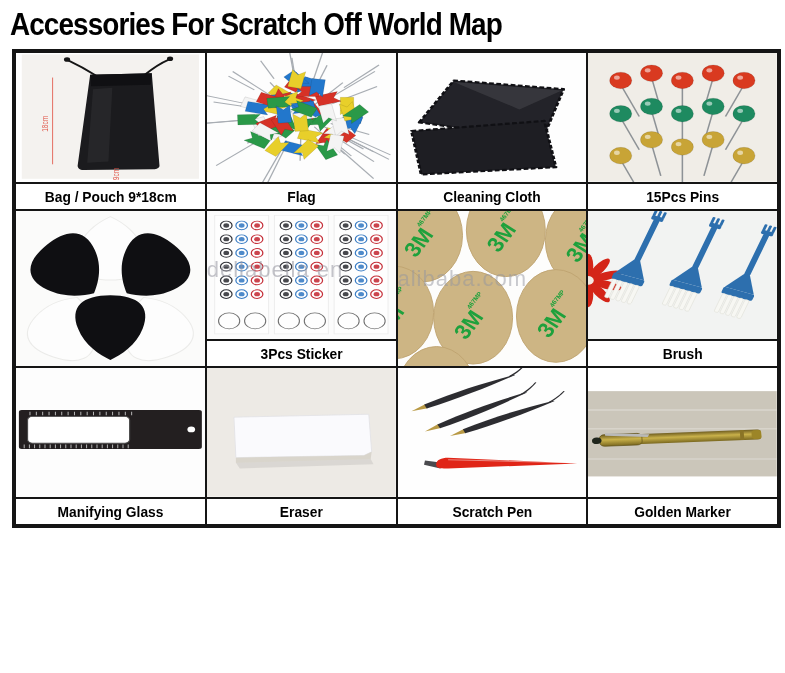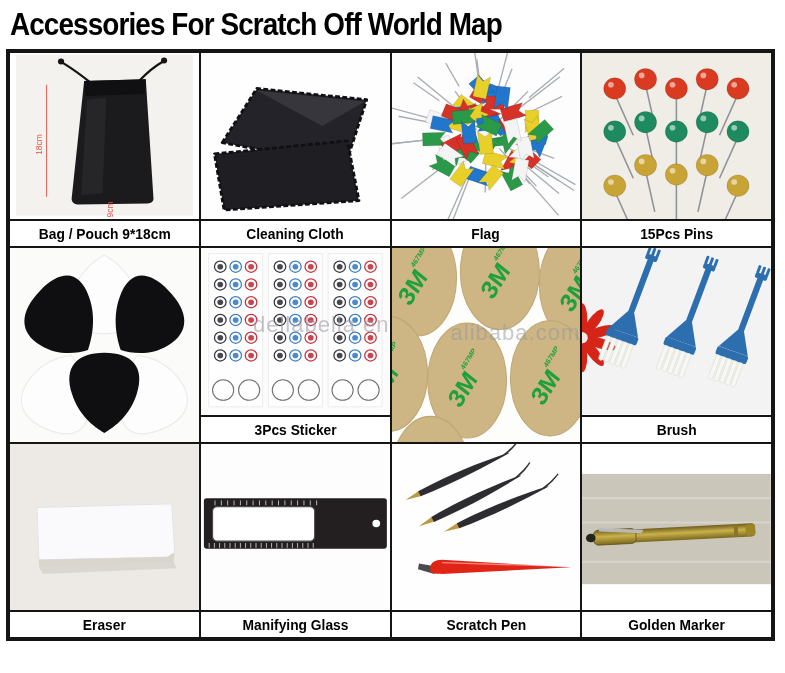--- a/index.html
+++ b/index.html
@@ -1,27 +1,27 @@
 <!DOCTYPE html>
 <html style="--c-border: #151515; --c-title_text: #000000; --c-label_text: #000000; --c-pouch_annotation: #e05548; --c-cloth_dark: #232329; --c-pick_black: #0f0f12; --c-tape_disc: #cdb584; --c-tape_text: #1ea13c; --c-brush_blue: #2d6fae; --c-flower_red: #d42518; --c-scratch_tool_red: #e02517; --c-nib_black: #2d2d31; --c-nib_gold: #b99a45; --c-marker_gold: #c9b14a;"><head>
 <meta charset="utf-8">
 <style>
   *{margin:0;padding:0;box-sizing:border-box}
   html,body{width:785px;height:673px;background:#fff;overflow:hidden}
   body{font-family:"Liberation Sans",sans-serif;color:#000}
   .title{margin:7px 0 6px 10px;font-size:31px;font-weight:700;letter-spacing:-1px;
          transform:scaleX(.9);transform-origin:0 50%;white-space:nowrap}
-  .grid{margin-left:6px;width:769px;height:592px;border:3px solid #151515;
+  .grid{margin-left:12px;width:769px;height:479px;border:3px solid #151515;
         display:grid;grid-template-columns:repeat(4,1fr);grid-template-rows:repeat(3,1fr)}
   .cell{border:1px solid #151515;display:flex;flex-direction:column;min-width:0;min-height:0}
   .art{position:relative;flex:1;background:#fff;overflow:hidden}
   .art svg{display:block;width:100%;height:100%}
   .label{height:27px;border-top:2px solid #151515;display:flex;align-items:center;justify-content:center;background:#fff}
   .label span{font-weight:700;font-size:15px;transform:scaleX(.92);white-space:nowrap;display:inline-block}
-  .watermark{position:absolute;left:0;right:0;top:46%;transform:translateY(-50%);text-align:right;
+  .watermark{position:absolute;left:0;right:0;top:46%;transform:translateY(-50%);text-align:left;
              font-size:22px;color:rgba(148,148,158,.55);letter-spacing:1px;pointer-events:none;white-space:nowrap}
   .wm-tape{font-size:22px;top:44%;color:rgba(148,150,160,.5)}
 </style>
 </head>
 <body>
 
 <div class="title">Accessories For Scratch Off World Map</div>
 
 <div class="grid">
 
@@ -36,34 +36,20 @@
         <path d="M77,30 L141,28 L149,156 C149,159 146,161 143,161 L70,162 C66,162 64,159 64,156 Z" fill="#1b1b1e"></path>
         <path d="M77,30 L141,28 L140,44 L78,46 Z" fill="#101013"></path>
         <path d="M80,50 L100,48 L96,150 L74,152 Z" fill="rgba(255,255,255,0.05)"></path>
         <line x1="38" y1="34" x2="38" y2="154" stroke="#e05548" stroke-width="1"></line>
         <text transform="translate(33,98) rotate(-90)" text-anchor="middle" font-size="9" fill="#e05548">18cm</text>
         <text transform="translate(107,176) rotate(-90)" font-size="9" fill="#e05548">9cm</text>
       </svg>
     </div>
     <figcaption class="label">
         <span>Bag / Pouch 9*18cm</span>
-      </figcaption>
-  </figure>
-
-  <figure class="cell">
-    <div class="art">
-      <svg viewBox="0 0 196 178" preserveAspectRatio="none">
-        <rect x="0" y="0" width="196" height="178" fill="#fefefe"></rect>
-        <path d="M22,96 L58,38 L172,50 L150,120 Z" fill="#232329" stroke="#101014" stroke-width="3" stroke-dasharray="5 2.5" stroke-linejoin="round"></path>
-        <path d="M58,40 L170,52 L126,78 Z" fill="rgba(255,255,255,0.09)"></path>
-        <path d="M14,108 L152,94 L164,158 L24,168 Z" fill="#1e1e23" stroke="#101014" stroke-width="3" stroke-dasharray="5 2.5" stroke-linejoin="round"></path>
-      </svg>
-    </div>
-    <figcaption class="label">
-        <span>Cleaning Cloth</span>
       </figcaption>
   </figure>
 
   <figure class="cell">
     <div class="art">
       <svg viewBox="0 0 196 178" preserveAspectRatio="none">
         <rect x="0" y="0" width="196" height="178" fill="#fdfdfd"></rect>
         <g>
             <line x1="92.4" y1="45.9" x2="83.5" y2="-18.0" stroke="#a8adb3" stroke-width="1.4"></line>
             <line x1="75.1" y1="81.4" x2="6.8" y2="67.7" stroke="#a8adb3" stroke-width="1.4"></line>
@@ -261,20 +247,34 @@
               <path d="M-12,-7 L12,-7 L6,0 L12,7 L-12,7 Z" fill="#f4f4f4" stroke="rgba(0,0,0,.18)" stroke-width="0.6"></path>
             </g>
             <g transform="translate(79.9,84.6) rotate(265)">
               <path d="M-12,-7 L12,-7 L6,0 L12,7 L-12,7 Z" fill="#2277cc" stroke="rgba(0,0,0,.18)" stroke-width="0.6"></path>
             </g>
           </g>
       </svg>
     </div>
     <figcaption class="label">
         <span>Flag</span>
+      </figcaption>
+  </figure>
+
+  <figure class="cell">
+    <div class="art">
+      <svg viewBox="0 0 196 178" preserveAspectRatio="none">
+        <rect x="0" y="0" width="196" height="178" fill="#fefefe"></rect>
+        <path d="M22,96 L58,38 L172,50 L150,120 Z" fill="#232329" stroke="#101014" stroke-width="3" stroke-dasharray="5 2.5" stroke-linejoin="round"></path>
+        <path d="M58,40 L170,52 L126,78 Z" fill="rgba(255,255,255,0.09)"></path>
+        <path d="M14,108 L152,94 L164,158 L24,168 Z" fill="#1e1e23" stroke="#101014" stroke-width="3" stroke-dasharray="5 2.5" stroke-linejoin="round"></path>
+      </svg>
+    </div>
+    <figcaption class="label">
+        <span>Cleaning Cloth</span>
       </figcaption>
   </figure>
 
   <figure class="cell">
     <div class="art">
       <svg viewBox="0 0 196 178" preserveAspectRatio="none">
         <rect x="0" y="0" width="196" height="178" fill="#f0ede7"></rect>
         <g>
             <line x1="34" y1="44" x2="53.2" y2="88" stroke="#8d9296" stroke-width="1.6"></line>
             <circle cx="34" cy="38" r="11.5" fill="#d93a20" stroke="rgba(0,0,0,.25)" stroke-width="0.5"></circle>
@@ -601,44 +601,44 @@
       </svg>
     </div>
     <figcaption class="label">
         <span>Brush</span>
       </figcaption>
   </figure>
 
   <figure class="cell">
     <div class="art">
       <svg viewBox="0 0 196 178" preserveAspectRatio="none">
-        <rect x="0" y="0" width="196" height="178" fill="#edeae5"></rect>
-        <path d="M28,68 L168,64 L171,116 L163,121 L30,124 Z" fill="#fafafd" stroke="#e2e2e6" stroke-width="1"></path>
-        <path d="M30,124 L163,121 L171,116 L170,126 L30,131 Z" fill="#d9d5cc"></path>
-        <path d="M30,131 L170,126 L173,133 L34,139 Z" fill="rgba(0,0,0,0.08)"></path>
-      </svg>
-    </div>
-    <figcaption class="label">
-        <span>Eraser</span>
-      </figcaption>
-  </figure>
-
-  <figure class="cell">
-    <div class="art">
-      <svg viewBox="0 0 196 178" preserveAspectRatio="none">
         <rect x="0" y="0" width="196" height="178" fill="#fdfdfd"></rect>
         <rect x="3" y="58" width="190" height="54" rx="3" fill="#231f20"></rect>
         <line x1="14" y1="63" x2="122" y2="63" stroke="#bdbdbd" stroke-width="5" stroke-dasharray="1 5.6"></line>
         <rect x="12" y="67" width="106" height="37" rx="5" fill="#ffffff" stroke="#4a4a4a" stroke-width="1.2"></rect>
         <line x1="8" y1="108.5" x2="120" y2="108.5" stroke="#bdbdbd" stroke-width="5" stroke-dasharray="1 4.4"></line>
         <circle cx="182" cy="85" r="4" fill="#fdfdfd"></circle>
       </svg>
     </div>
     <figcaption class="label">
         <span>Manifying Glass</span>
+      </figcaption>
+  </figure>
+
+  <figure class="cell">
+    <div class="art">
+      <svg viewBox="0 0 196 178" preserveAspectRatio="none">
+        <rect x="0" y="0" width="196" height="178" fill="#edeae5"></rect>
+        <path d="M28,68 L168,64 L171,116 L163,121 L30,124 Z" fill="#fafafd" stroke="#e2e2e6" stroke-width="1"></path>
+        <path d="M30,124 L163,121 L171,116 L170,126 L30,131 Z" fill="#d9d5cc"></path>
+        <path d="M30,131 L170,126 L173,133 L34,139 Z" fill="rgba(0,0,0,0.08)"></path>
+      </svg>
+    </div>
+    <figcaption class="label">
+        <span>Eraser</span>
       </figcaption>
   </figure>
 
   <figure class="cell">
     <div class="art">
       <svg viewBox="0 0 196 178" preserveAspectRatio="none">
         <rect x="0" y="0" width="196" height="178" fill="#fefefe"></rect>
         <g>
             <g transform="translate(14,60) rotate(-25)">
               <path d="M0,0 L17,-3 L17,3 Z" fill="#b99a45"></path>

